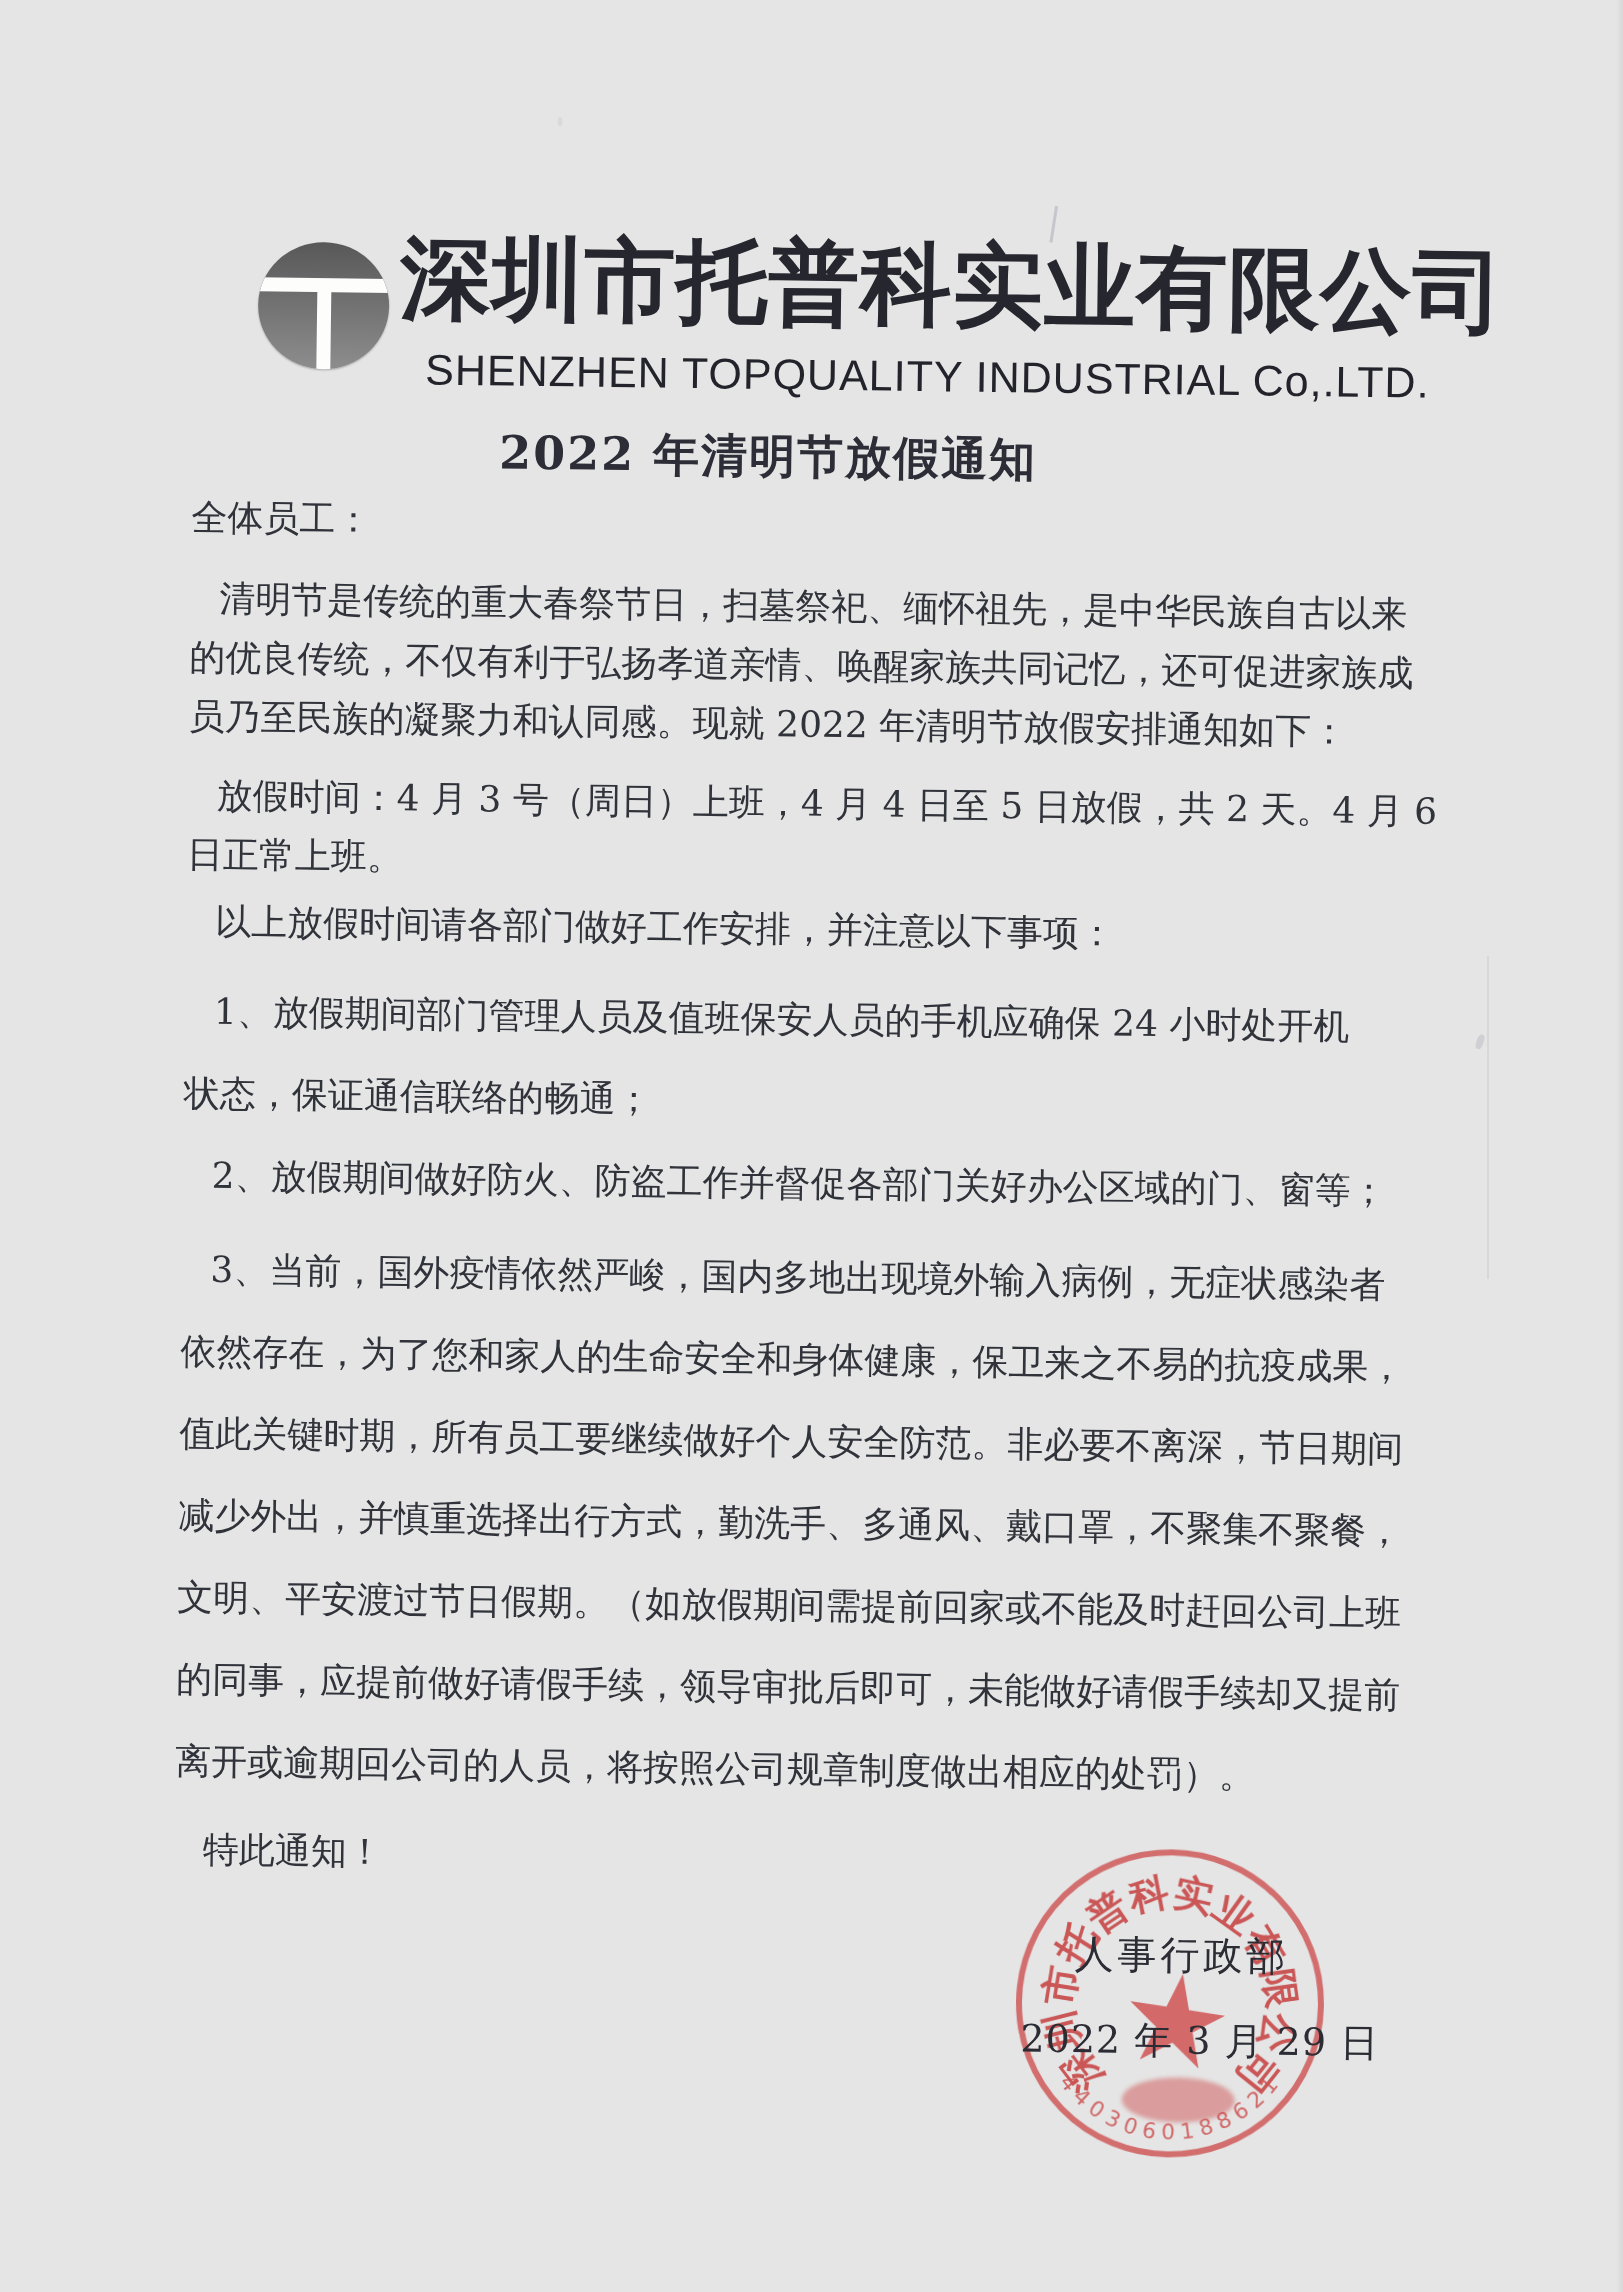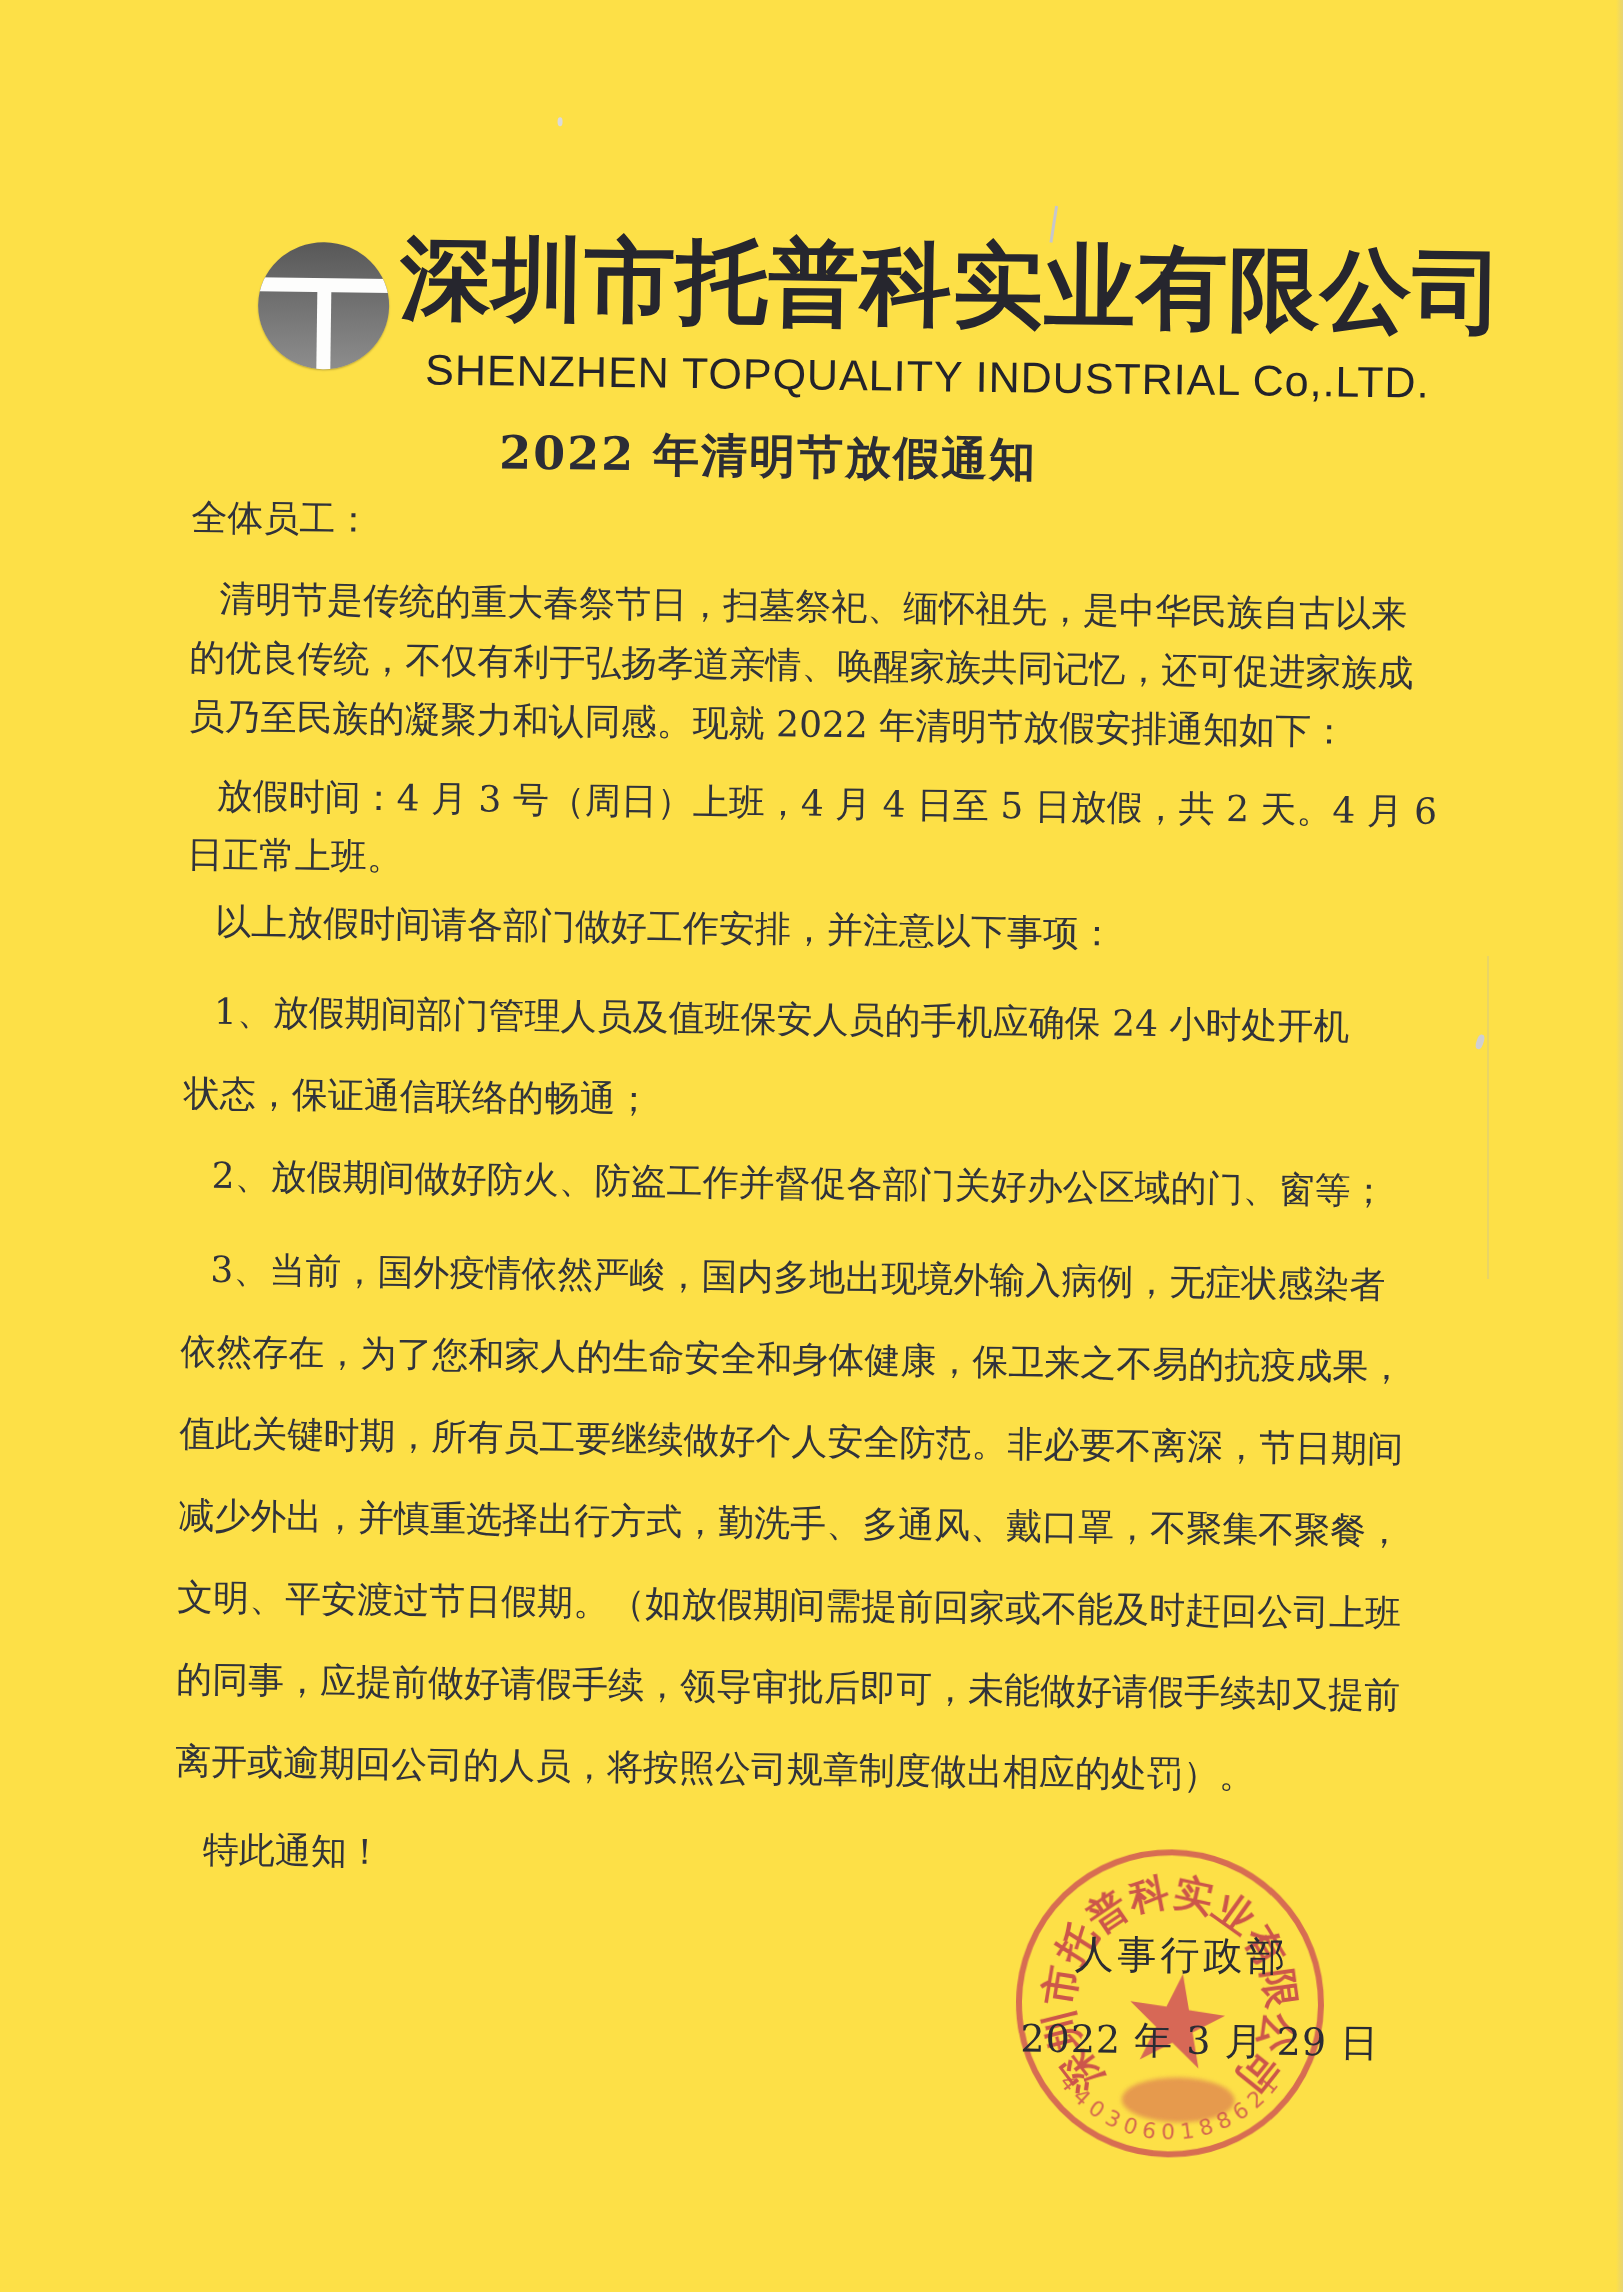--- a/index.html
+++ b/index.html
@@ -1,17 +1,17 @@
 <!DOCTYPE html>
 <html><head>
 <meta charset="utf-8">
 <style>
   html,body{margin:0;padding:0;background:#ffffff;}
   .page{
-    position:relative;width:1623px;height:2293px;background:#fde047;overflow:hidden;
+    position:relative;width:1623px;height:2293px;background:#e5e5e5;overflow:hidden;
     font-family:"DejaVu Serif","DejaVu Sans",serif;color:#31333b;
   }
   .tilt{position:absolute;inset:0;transform:rotate(0.75deg);transform-origin:0px 1078px;}
 
   
   .logo{
     position:absolute;left:248px;top:238px;width:131px;height:127px;border-radius:50%;
     background:linear-gradient(180deg,#585858 0%,#6d6d6d 40%,#8d8d8d 100%);
     overflow:hidden;box-shadow:0 1px 2px rgba(0,0,0,.25);
   }

